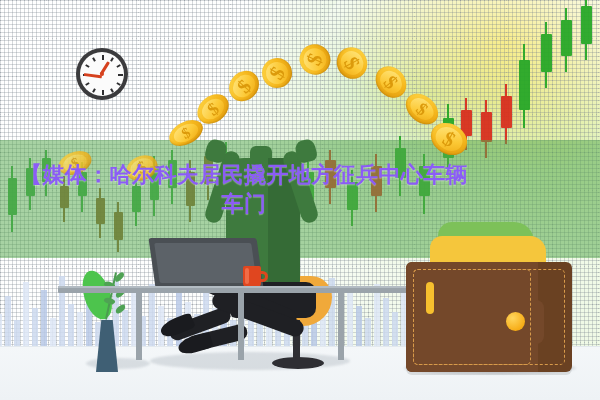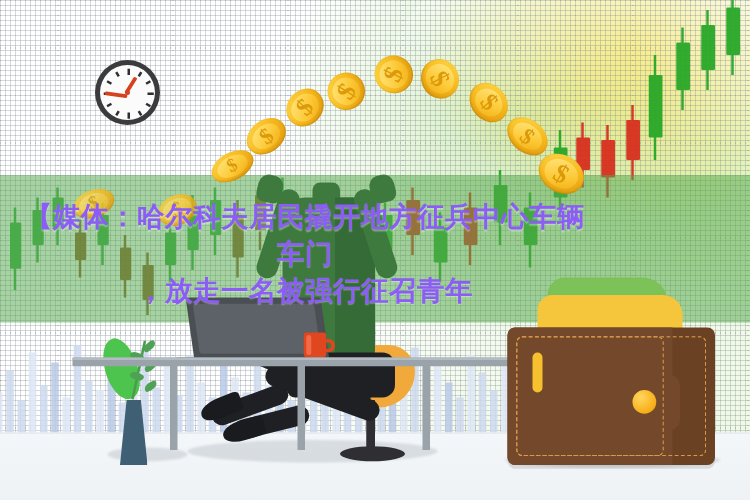--- a/index.html
+++ b/index.html
@@ -502,16 +502,15 @@
     <div class="wal-flap"></div>
     <div class="wal-tab"></div>
     <div class="wal-stitch" style="left:7px;top:7px;width:152px;height:96px;"></div>
     <div class="wal-stitch" style="left:7px;top:7px;width:118px;height:96px;border-radius:5px;"></div>
     <div class="wal-card"></div>
     <div class="wal-btn"></div>
   </div>
 
   <div class="headline">
     <span>【媒体：哈尔科夫居民撬开地方征兵中心车辆车门</span>
-    <span class="l2">，放走一名被强行征召青年</span>
   </div>
 
 </div>
 
 </body></html>

